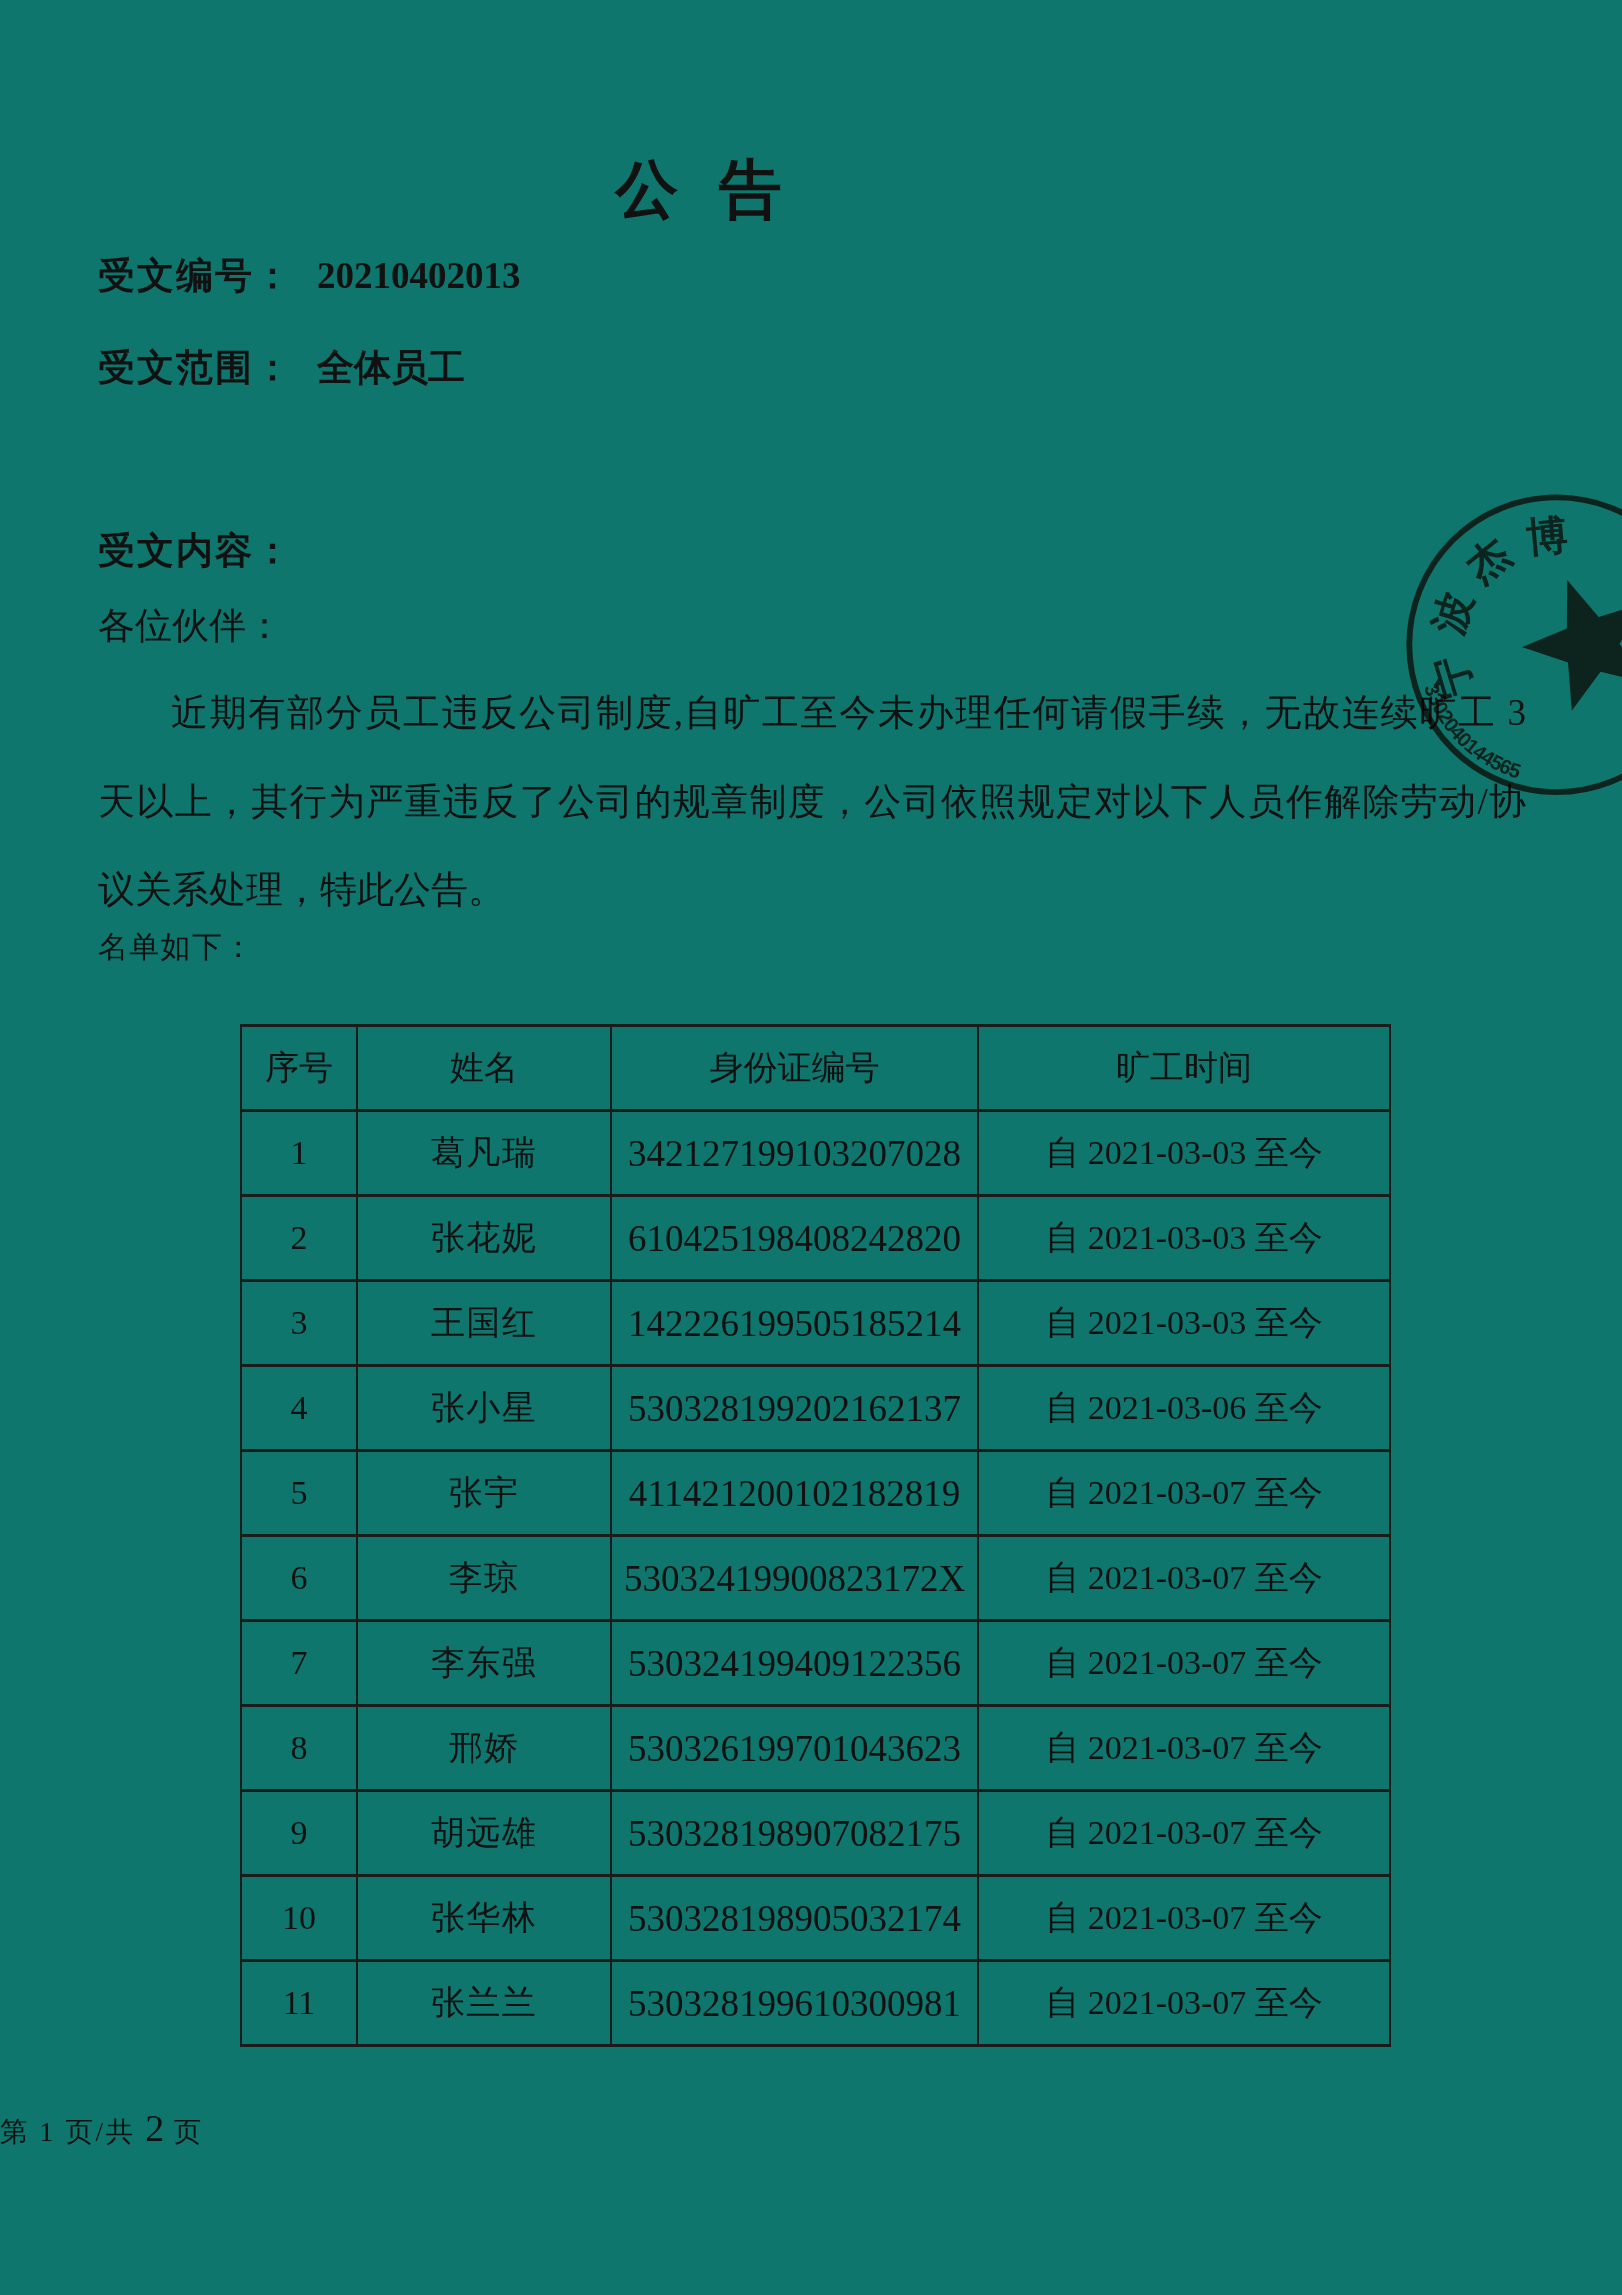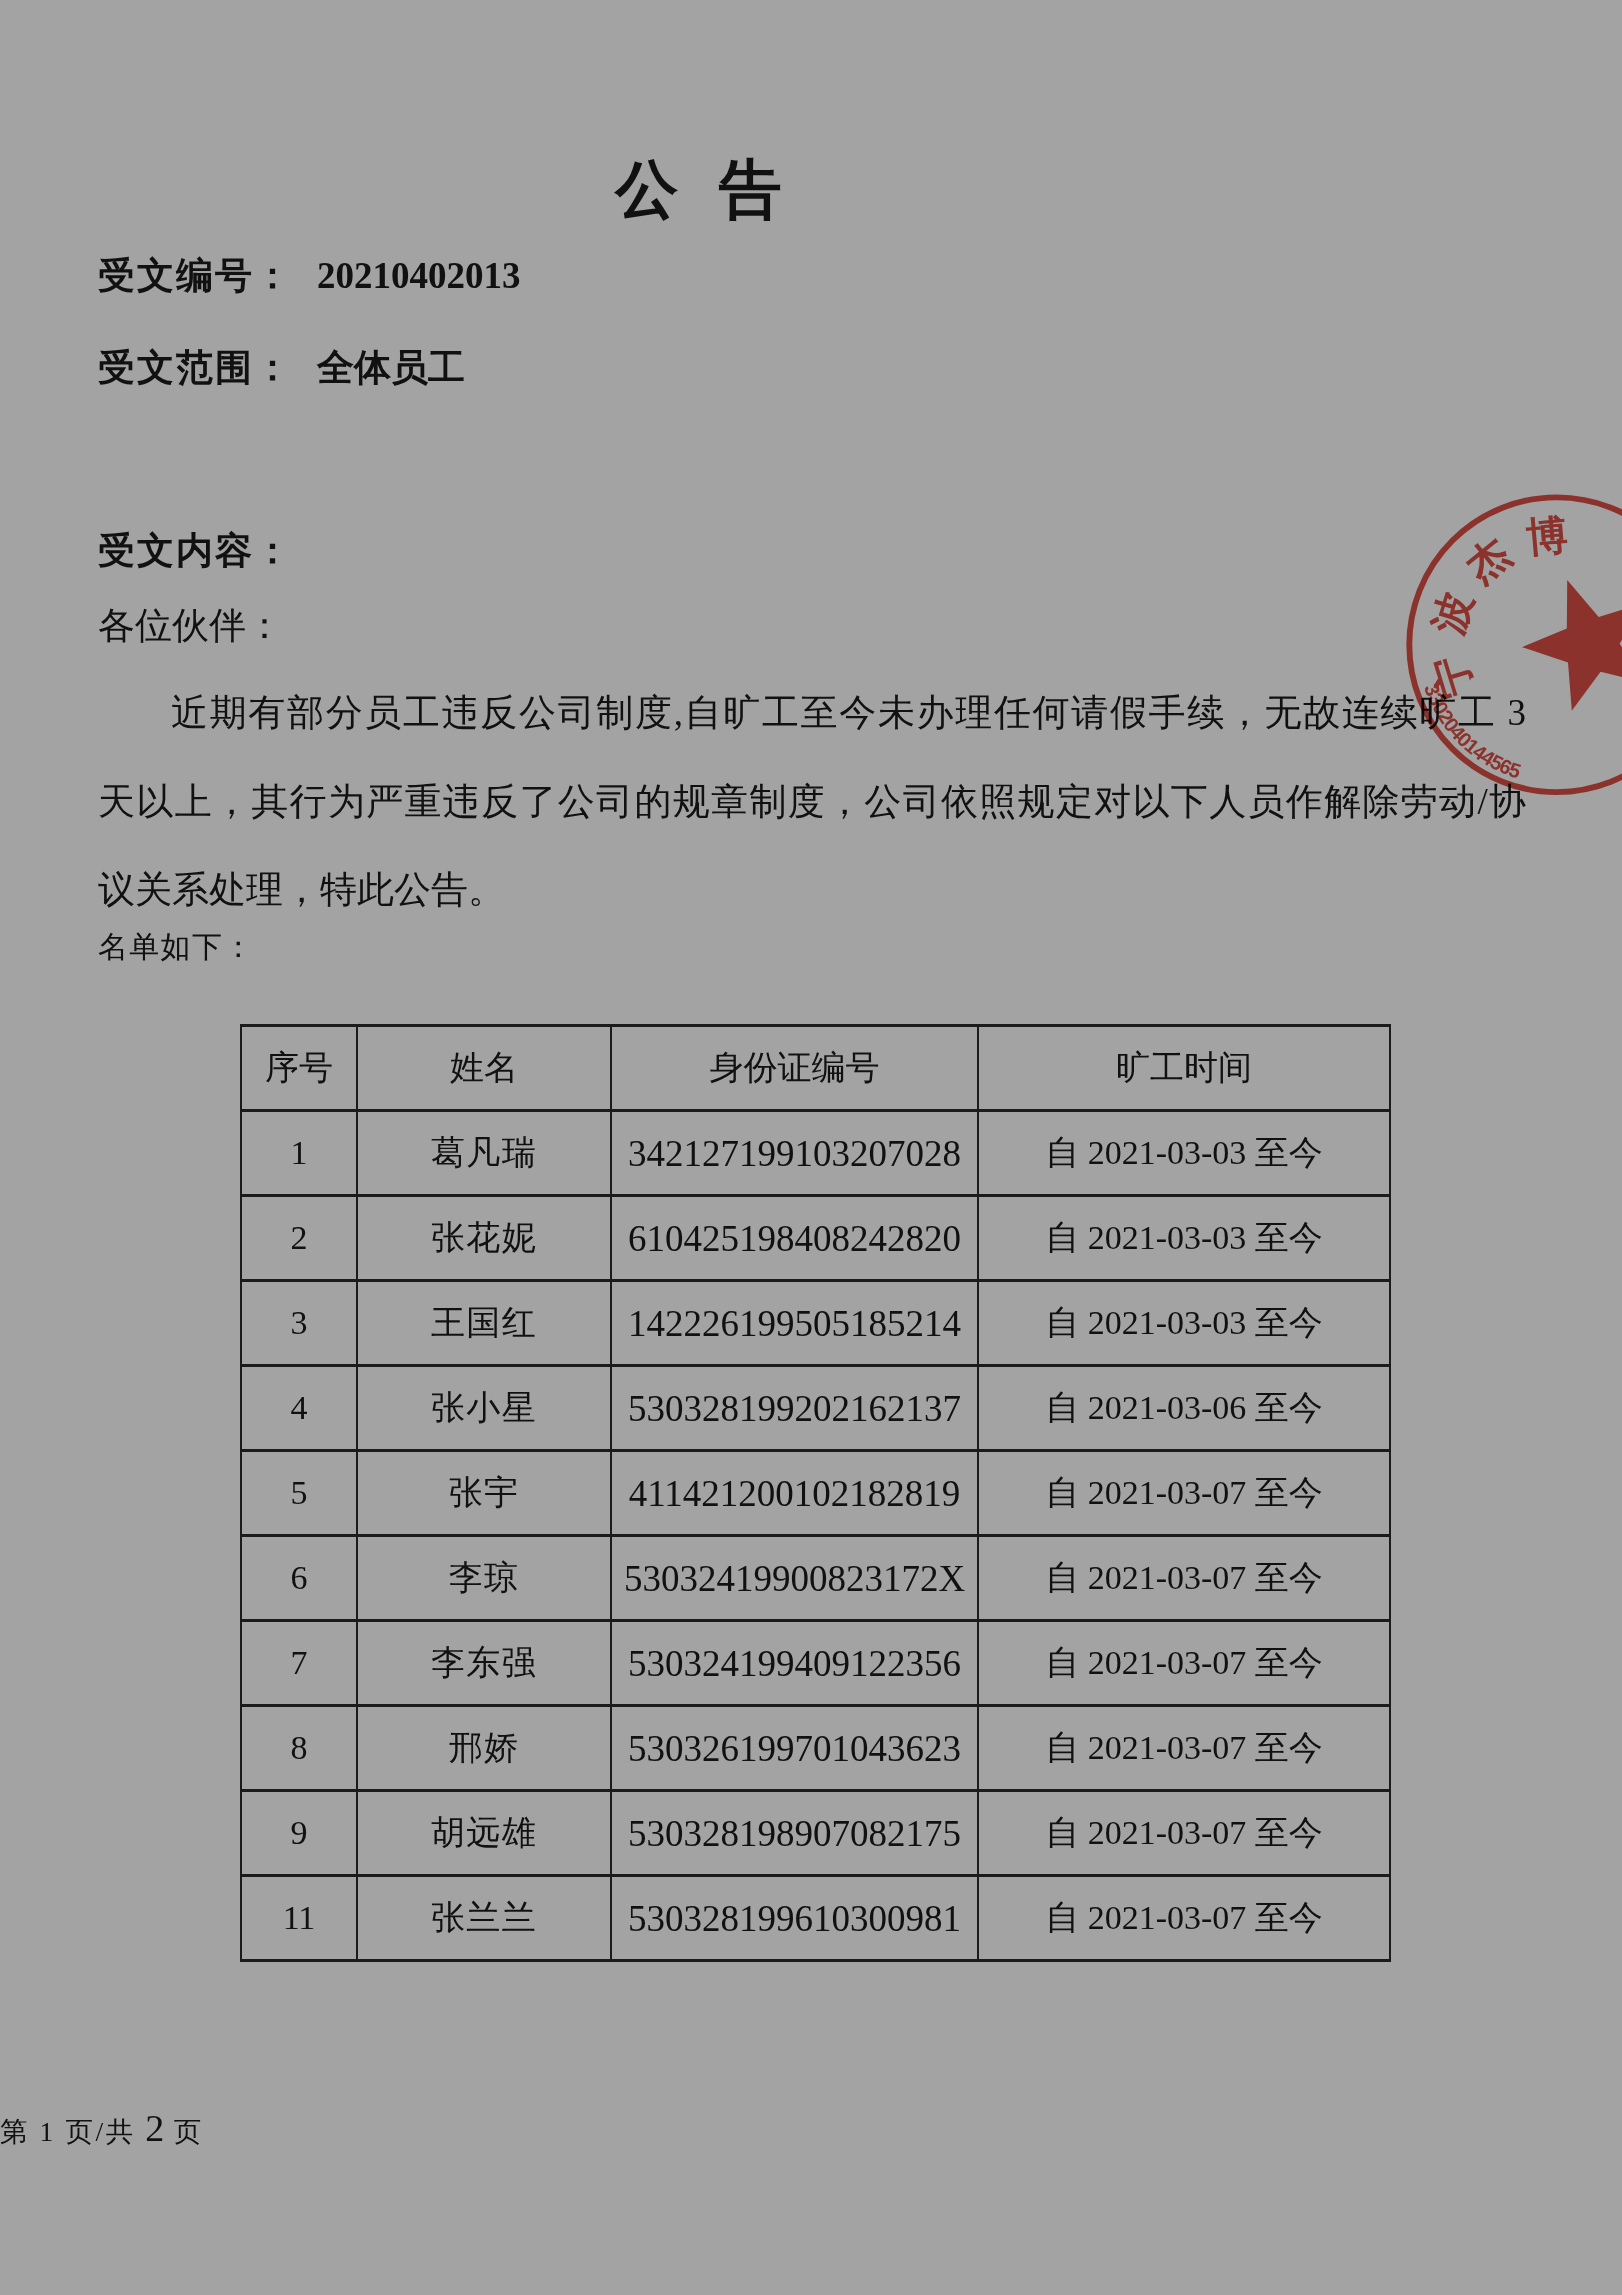--- a/index.html
+++ b/index.html
@@ -1,19 +1,19 @@
 <!DOCTYPE html>
 <html style="font-size:10.5px"><head>
 <meta charset="utf-8">
 <style>
   html,body{margin:0;padding:0;background:#ffffff;}
   .page{
     position:relative;
     width:1623px;height:2295px;
-    background:#a3a3a3;
+    background:#0f766e;
     overflow:hidden;
     color:#111;
     font-family:"Liberation Serif","DejaVu Serif",serif;
   }
   .doc-title{
     position:absolute;top:147px;left:0;right:0;
     text-align:center;
     font-size:63px;font-weight:700;
     letter-spacing:3.9px;word-spacing:17px;
     transform:translateX(-111px);
@@ -171,20 +171,26 @@
         <tr>
           <td class="c-idx">8</td>
           <td class="c-name">邢娇</td>
           <td class="c-id">530326199701043623</td>
           <td class="c-time">自 2021-03-07 至今</td>
         </tr>
         <tr>
           <td class="c-idx">9</td>
           <td class="c-name">胡远雄</td>
           <td class="c-id">530328198907082175</td>
+          <td class="c-time">自 2021-03-07 至今</td>
+        </tr>
+        <tr>
+          <td class="c-idx">10</td>
+          <td class="c-name">张华林</td>
+          <td class="c-id">530328198905032174</td>
           <td class="c-time">自 2021-03-07 至今</td>
         </tr>
         <tr>
           <td class="c-idx">11</td>
           <td class="c-name">张兰兰</td>
           <td class="c-id">530328199610300981</td>
           <td class="c-time">自 2021-03-07 至今</td>
         </tr>
       </tbody>
   </table>

